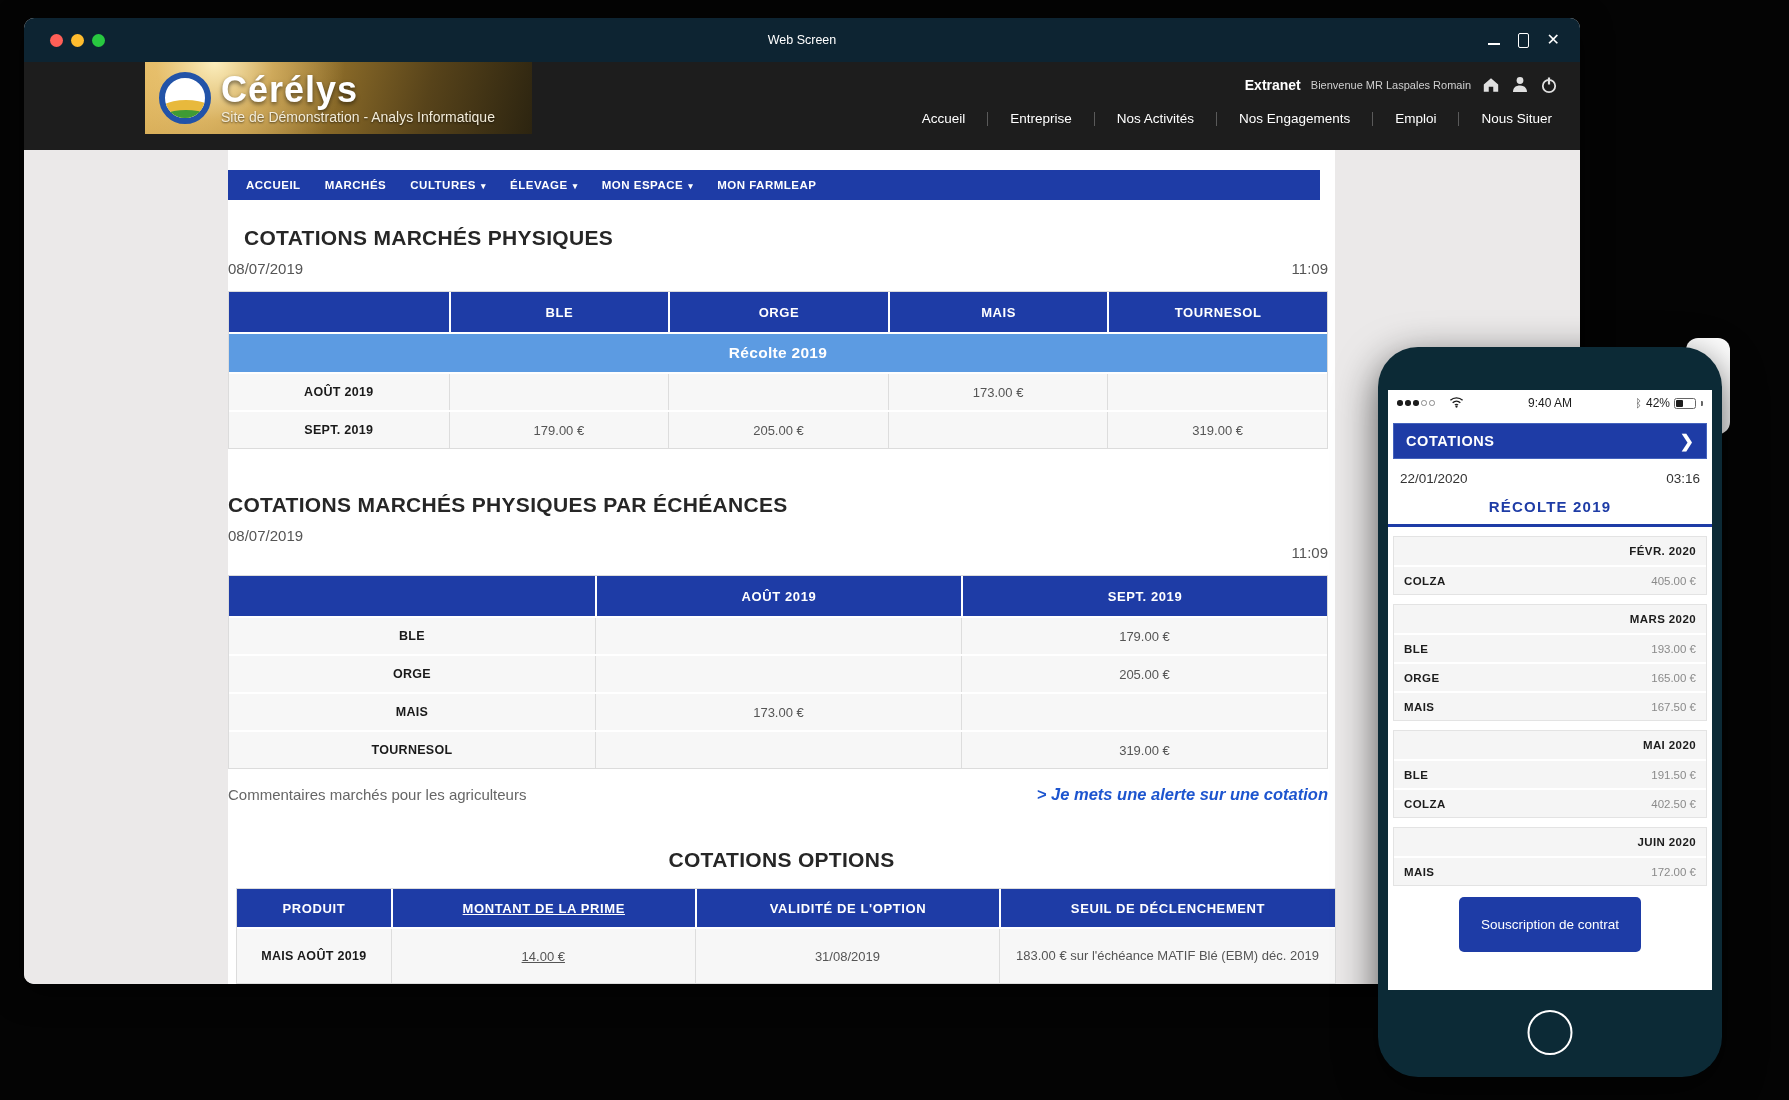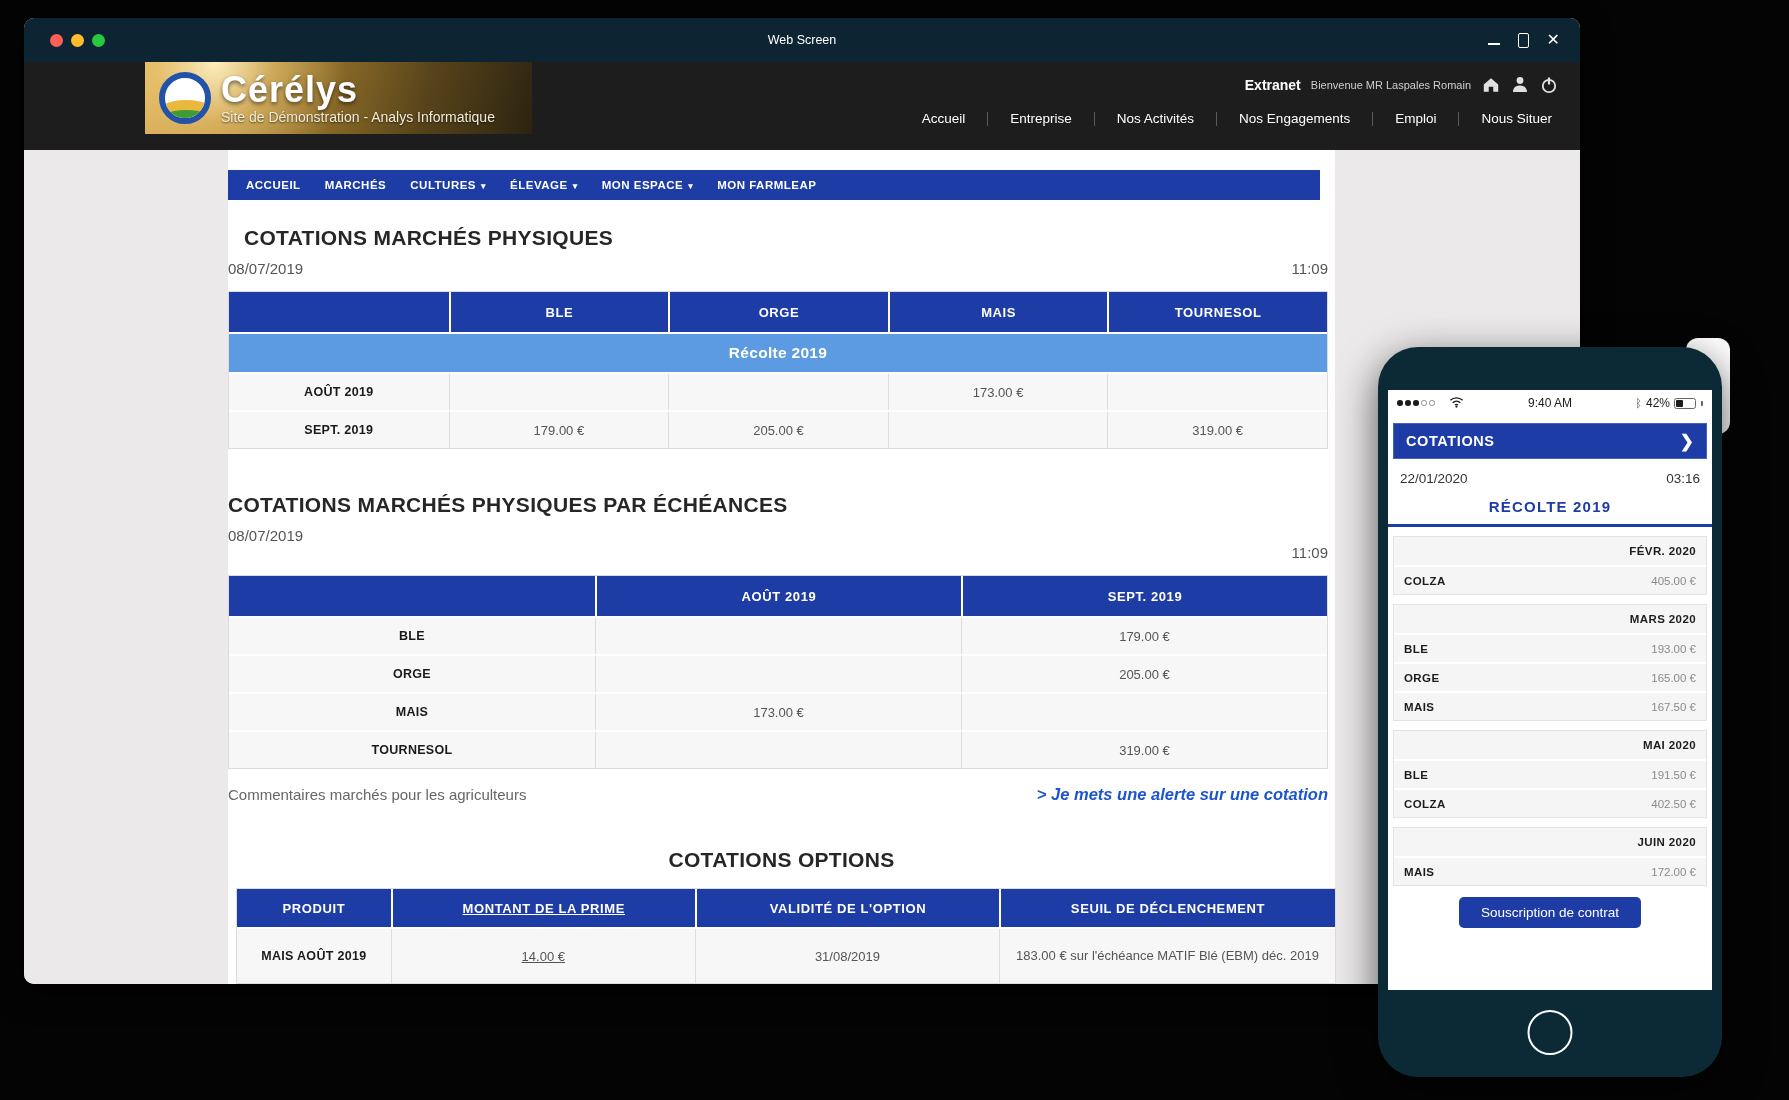--- a/index.html
+++ b/index.html
@@ -107,21 +107,21 @@
   .pdate-row { display:flex; justify-content:space-between; padding:12px 12px 8px; font-size:13.5px; color:#333; }
   .recolte { text-align:center; color:#1e3ca6; font-weight:bold; font-size:15px; letter-spacing:1.2px; padding:4px 0 9px; border-bottom:3px solid #1e3ca6; }
 
   .psections { padding:9px 5px 0; display:flex; flex-direction:column; gap:9px; }
   .pcard { border:1px solid #e3e3e3; }
   .pcard-header { background:#f5f5f5; text-align:right; font-weight:bold; font-size:11.5px; color:#1c1c1c; letter-spacing:.4px; padding:8px 10px; }
   .prow { display:flex; justify-content:space-between; background:#f5f5f5; border-top:2px solid #fff; padding:7.5px 10px; font-size:11.5px; }
   .prow .pl { font-weight:bold; color:#1c1c1c; letter-spacing:.4px; }
   .prow .pv { color:#8a8a8a; }
 
-  .sous-btn { display:block; margin:11px auto 0; background:#1e3ca6; color:#fff; font-size:13.5px; padding:8px 22px; border:none; border-radius:5px; font-family:inherit; cursor:pointer; }
+  .sous-btn { display:block; margin:11px auto 0; background:#1e3ca6; color:#fff; font-size:13.5px; padding:20px 22px; border:none; border-radius:5px; font-family:inherit; cursor:pointer; }
 
   .home-button { position:absolute; bottom:22px; left:50%; transform:translateX(-50%); width:45px; height:45px; border:2.5px solid #fff; border-radius:50%; cursor:pointer; }
 </style>
 </head>
 <body>
 
 <div class="window">
 
   <div class="titlebar">
     <div class="traffic">

